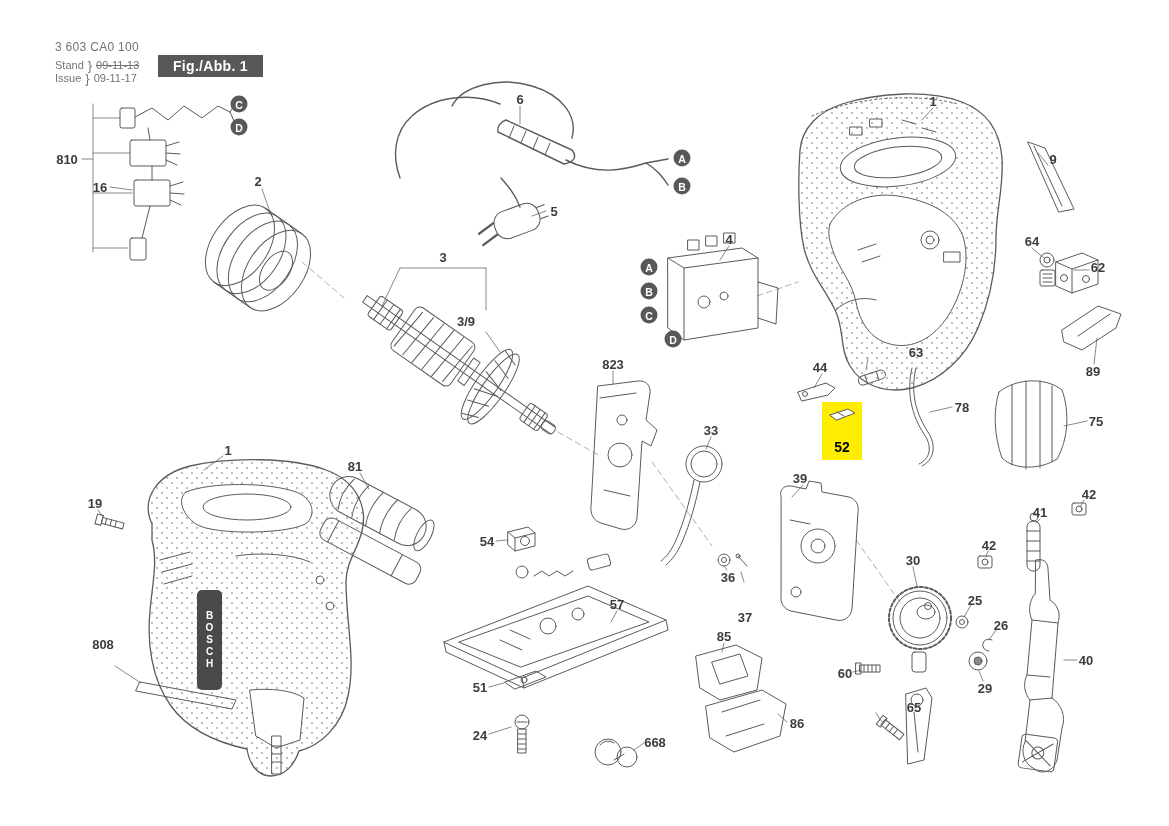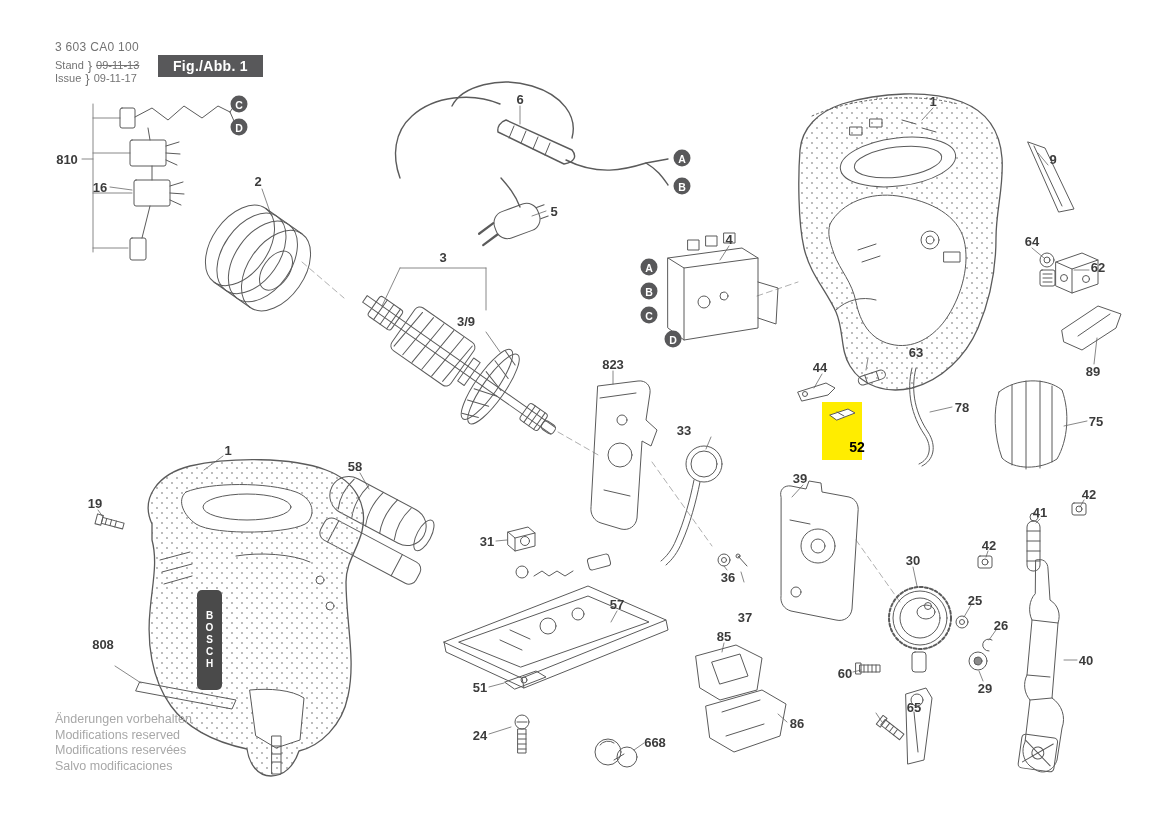--- a/index.html
+++ b/index.html
@@ -18,21 +18,21 @@
     position:absolute;left:158px;top:55px;background:#58585a;color:#fff;
     font-weight:bold;font-size:14px;padding:3px 15px;letter-spacing:.3px;
   }
   
   .ftr{position:absolute;left:55px;top:712px;color:#a8a8a8;font-size:12.5px;line-height:15.5px;}
   
   .plbl{
     position:absolute;transform:translate(-50%,-50%);
     font-size:13px;font-weight:bold;color:#3c3c3c;white-space:nowrap;
   }
-  .plbl.big{font-size:14px;color:#000;margin-left:15px;}
+  .plbl.big{font-size:14px;color:#000;}
   
   .ltr{
     position:absolute;transform:translate(-50%,-50%);
     width:17px;height:17px;border-radius:50%;background:#58585a;color:#fff;
     font-size:10.5px;font-weight:bold;display:flex;align-items:center;justify-content:center;
   }
   
   .brand-strip{
     position:absolute;left:197px;top:590px;width:25px;height:100px;background:#4a4a4a;
     border-radius:5px;color:#fff;display:flex;align-items:center;justify-content:center;
@@ -369,26 +369,20 @@
       <span class="strike">09-11-13</span>
     </div>
     <div class="rev-row">
       <span>Issue</span>
       <span class="brace">}</span>
       <span>09-11-17</span>
     </div>
   </div>
   <div class="fig-badge">Fig./Abb. 1</div>
 
-  <div class="ftr">
-    <div>Änderungen vorbehalten</div>
-    <div>Modifications reserved</div>
-    <div>Modifications reservées</div>
-    <div>Salvo modificaciones</div>
-  </div>
 
   <div class="brand-strip">BOSCH</div>
 
   <div>
     <span class="plbl" style="left:67px;top:159px">810</span>
     <span class="plbl" style="left:100px;top:187px">16</span>
     <span class="plbl" style="left:258px;top:181px">2</span>
     <span class="plbl" style="left:520px;top:99px">6</span>
     <span class="plbl" style="left:554px;top:211px">5</span>
     <span class="plbl" style="left:443px;top:257px">3</span>
@@ -399,25 +393,25 @@
     <span class="plbl" style="left:1032px;top:241px">64</span>
     <span class="plbl" style="left:1098px;top:267px">62</span>
     <span class="plbl" style="left:1093px;top:371px">89</span>
     <span class="plbl" style="left:916px;top:352px">63</span>
     <span class="plbl" style="left:820px;top:367px">44</span>
     <span class="plbl" style="left:962px;top:407px">78</span>
     <span class="plbl" style="left:1096px;top:421px">75</span>
     <span class="plbl big" style="left:842px;top:447px">52</span>
     <span class="plbl" style="left:800px;top:478px">39</span>
     <span class="plbl" style="left:613px;top:364px">823</span>
-    <span class="plbl" style="left:684px;top:430px">33</span>
+    <span class="plbl" style="left:711px;top:430px">33</span>
     <span class="plbl" style="left:728px;top:577px">36</span>
     <span class="plbl" style="left:745px;top:617px">37</span>
-    <span class="plbl" style="left:487px;top:541px">31</span>
-    <span class="plbl" style="left:355px;top:466px">58</span>
+    <span class="plbl" style="left:487px;top:541px">54</span>
+    <span class="plbl" style="left:355px;top:466px">81</span>
     <span class="plbl" style="left:228px;top:450px">1</span>
     <span class="plbl" style="left:95px;top:503px">19</span>
     <span class="plbl" style="left:103px;top:644px">808</span>
     <span class="plbl" style="left:480px;top:687px">51</span>
     <span class="plbl" style="left:480px;top:735px">24</span>
     <span class="plbl" style="left:617px;top:604px">57</span>
     <span class="plbl" style="left:655px;top:742px">668</span>
     <span class="plbl" style="left:724px;top:636px">85</span>
     <span class="plbl" style="left:797px;top:723px">86</span>
     <span class="plbl" style="left:913px;top:560px">30</span>

